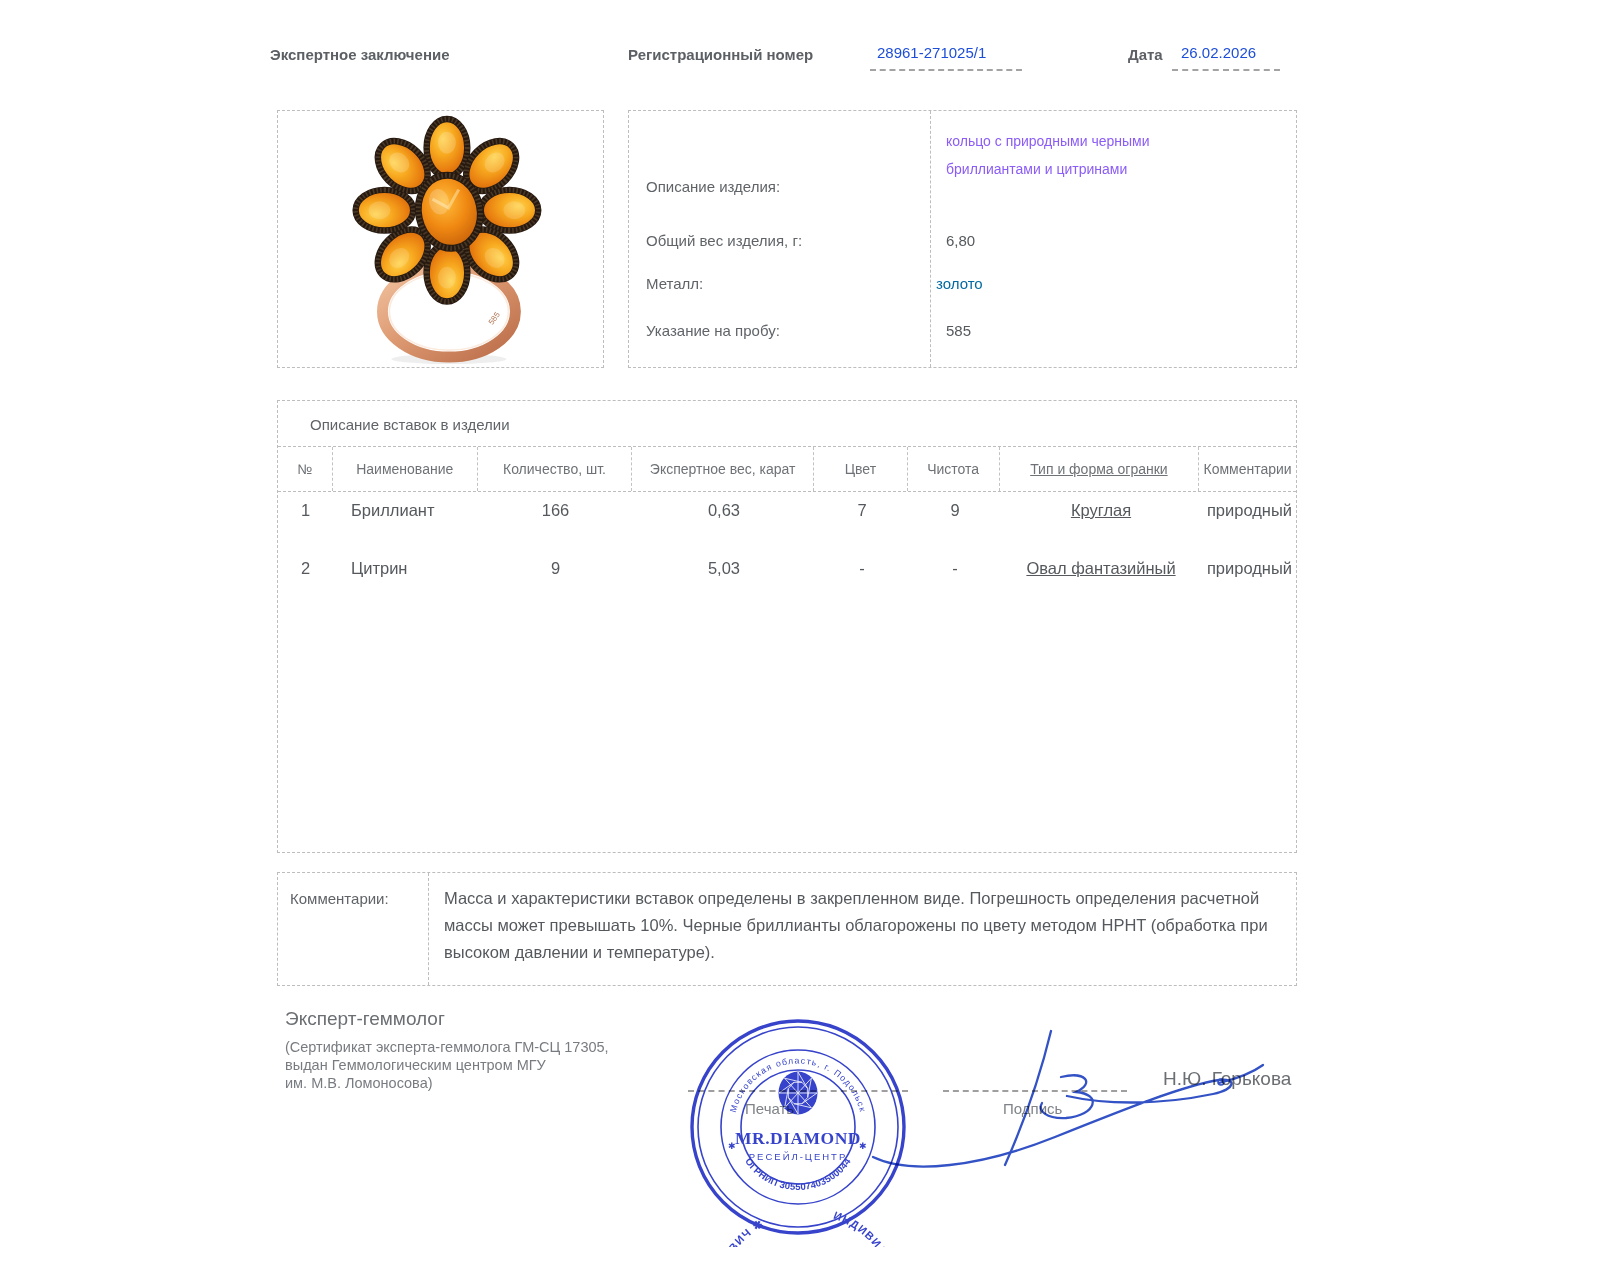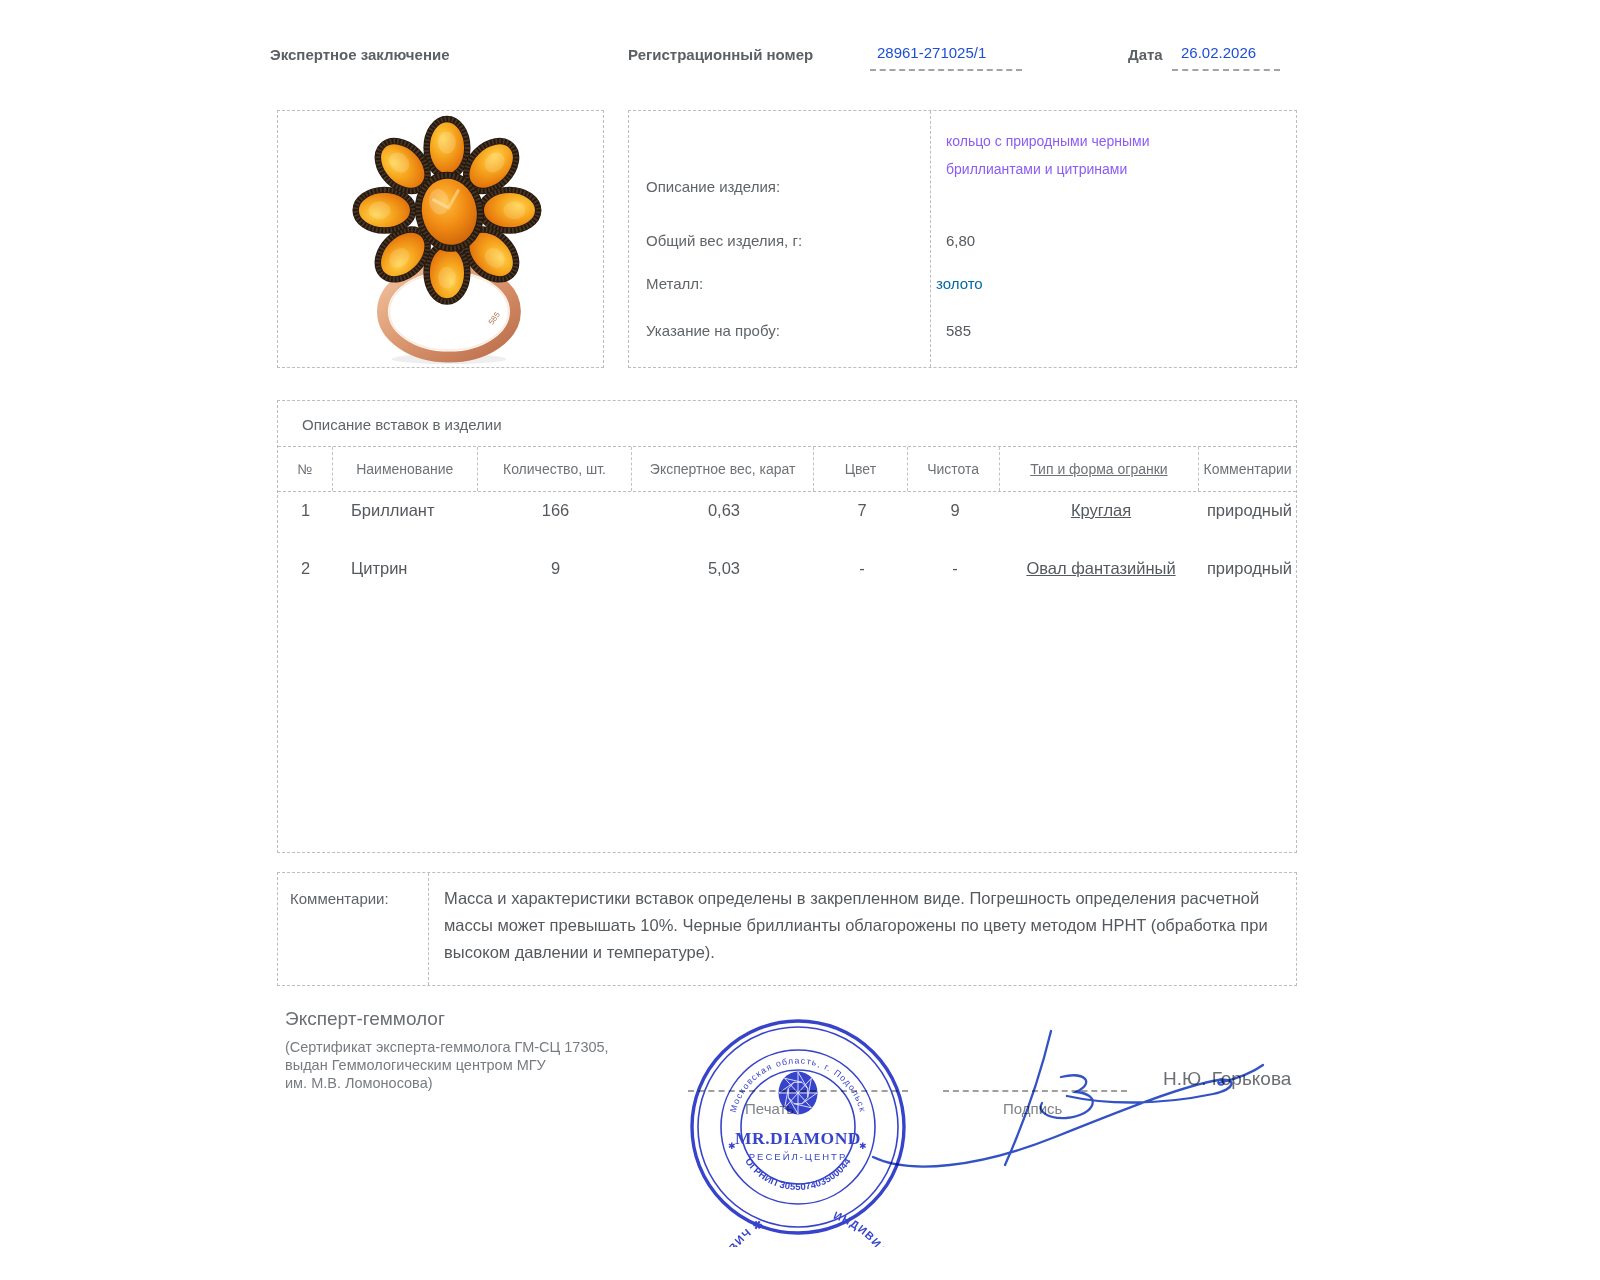--- a/index.html
+++ b/index.html
@@ -129,21 +129,21 @@
   <div class="abs fs17" style="left:17px;top:119px;">Общий вес изделия, г:</div>
   <div class="abs fs17" style="left:317px;top:119px;color:#55595d;">6,80</div>
   <div class="abs fs17" style="left:17px;top:162px;">Металл:</div>
   <div class="abs fs17" style="left:307px;top:162px;color:#0369a1;">золото</div>
   <div class="abs fs17" style="left:17px;top:209px;">Указание на пробу:</div>
   <div class="abs fs17" style="left:317px;top:209px;color:#55595d;">585</div>
 </div>
 
 <div class="abs dashed-box" style="left:277px;top:400px;width:1020px;height:453px;">
   <div class="tbl-title-row" style="height:46px;">
-    <div class="abs fs17" style="left:24px;top:13px;">Описание вставок в изделии</div>
+    <div class="abs fs17" style="left:32px;top:13px;">Описание вставок в изделии</div>
   </div>
   <div class="tbl-head">
     <div class="cell c0">№</div>
     <div class="cell c1">Наименование</div>
     <div class="cell c2">Количество, шт.</div>
     <div class="cell c3">Экспертное вес, карат</div>
     <div class="cell c4">Цвет</div>
     <div class="cell c5">Чистота</div>
     <div class="cell c6">Тип и форма огранки</div>
     <div class="cell c7">Комментарии</div>

